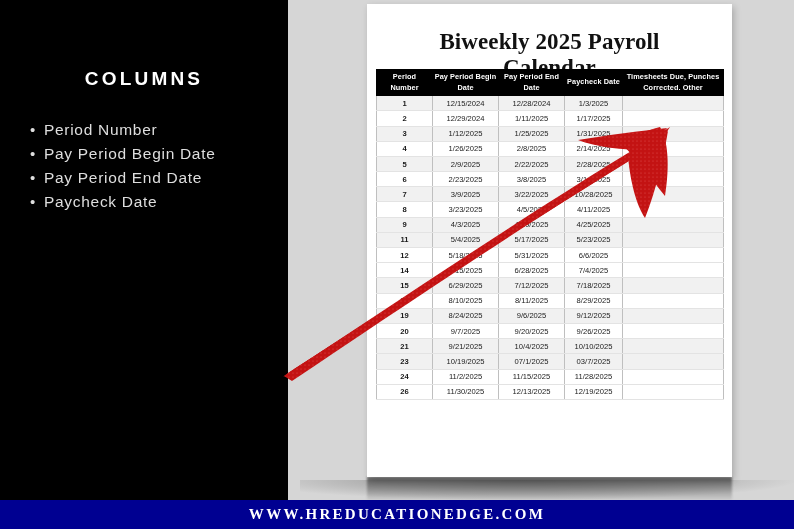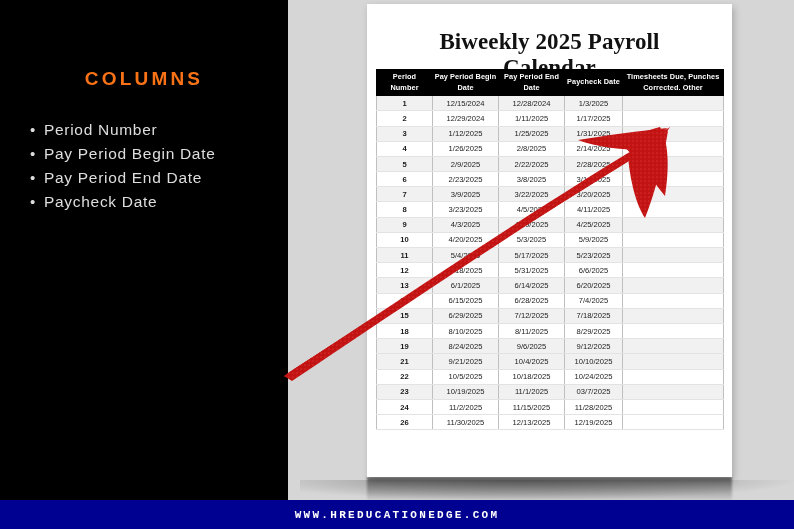--- a/index.html
+++ b/index.html
@@ -15,21 +15,21 @@
   
   .left-panel{
     position:absolute;left:0;top:0;width:288px;height:500px;
     background:#000000;
     box-sizing:border-box;
     padding:0;
   }
   .panel-heading{
     position:absolute;top:68px;left:0;width:288px;
     text-align:center;
-    color:#f97316;
+    color:#ffffff;
     font-size:19px;
     font-weight:700;
     letter-spacing:3.2px;
     font-family:"Liberation Sans", sans-serif;
   }
   .bullet-list{
     position:absolute;top:118px;left:30px;width:238px;
     margin:0;padding:0;list-style:none;
     color:#e2e2e2;
   }
@@ -133,24 +133,24 @@
   }
 
   
   .banner{
     position:absolute;left:0;top:500px;width:794px;height:29px;
     background:#000091;
     display:flex;align-items:center;justify-content:center;
   }
   .banner-url{
     color:#ffffff;
-    font-size:11px;
+    font-size:15px;
     font-weight:700;
     letter-spacing:2.3px;
-    font-family:Liberation Mono, monospace;
+    font-family:Liberation Serif, serif;
   }
 </style>
 </head>
 <body>
 
 <div class="stage">
 
   <div class="gray-field"></div>
 
   <div class="left-panel">
@@ -227,65 +227,51 @@
               <td class="num">6</td>
               <td>2/23/2025</td>
               <td>3/8/2025</td>
               <td>3/14/2025</td>
               <td></td>
             </tr>
             <tr class="odd">
               <td class="num">7</td>
               <td>3/9/2025</td>
               <td>3/22/2025</td>
-              <td>3/20/2025</td>
+              <td>10/28/2025</td>
               <td></td>
             </tr>
             <tr class="even">
               <td class="num">8</td>
               <td>3/23/2025</td>
               <td>4/5/2025</td>
               <td>4/11/2025</td>
               <td></td>
             </tr>
             <tr class="odd">
               <td class="num">9</td>
               <td>4/3/2025</td>
               <td>4/19/2025</td>
               <td>4/25/2025</td>
               <td></td>
             </tr>
-            <tr class="even">
-              <td class="num">10</td>
-              <td>4/20/2025</td>
-              <td>5/3/2025</td>
-              <td>5/9/2025</td>
-              <td></td>
-            </tr>
             <tr class="odd">
               <td class="num">11</td>
               <td>5/4/2025</td>
               <td>5/17/2025</td>
               <td>5/23/2025</td>
               <td></td>
             </tr>
             <tr class="even">
               <td class="num">12</td>
               <td>5/18/2025</td>
               <td>5/31/2025</td>
               <td>6/6/2025</td>
               <td></td>
             </tr>
-            <tr class="odd">
-              <td class="num">13</td>
-              <td>6/1/2025</td>
-              <td>6/14/2025</td>
-              <td>6/20/2025</td>
-              <td></td>
-            </tr>
             <tr class="even">
               <td class="num">14</td>
               <td>6/15/2025</td>
               <td>6/28/2025</td>
               <td>7/4/2025</td>
               <td></td>
             </tr>
             <tr class="odd">
               <td class="num">15</td>
               <td>6/29/2025</td>
@@ -300,38 +286,38 @@
               <td>8/29/2025</td>
               <td></td>
             </tr>
             <tr class="odd">
               <td class="num">19</td>
               <td>8/24/2025</td>
               <td>9/6/2025</td>
               <td>9/12/2025</td>
               <td></td>
             </tr>
+            <tr class="even">
+              <td class="num">20</td>
+              <td>9/7/2025</td>
+              <td>9/20/2025</td>
+              <td>9/26/2025</td>
+              <td></td>
+            </tr>
             <tr class="odd">
               <td class="num">21</td>
               <td>9/21/2025</td>
               <td>10/4/2025</td>
               <td>10/10/2025</td>
               <td></td>
             </tr>
-            <tr class="even">
-              <td class="num">22</td>
-              <td>10/5/2025</td>
-              <td>10/18/2025</td>
-              <td>10/24/2025</td>
-              <td></td>
-            </tr>
             <tr class="odd">
               <td class="num">23</td>
               <td>10/19/2025</td>
-              <td>11/1/2025</td>
+              <td>07/1/2025</td>
               <td>03/7/2025</td>
               <td></td>
             </tr>
             <tr class="even">
               <td class="num">24</td>
               <td>11/2/2025</td>
               <td>11/15/2025</td>
               <td>11/28/2025</td>
               <td></td>
             </tr>

